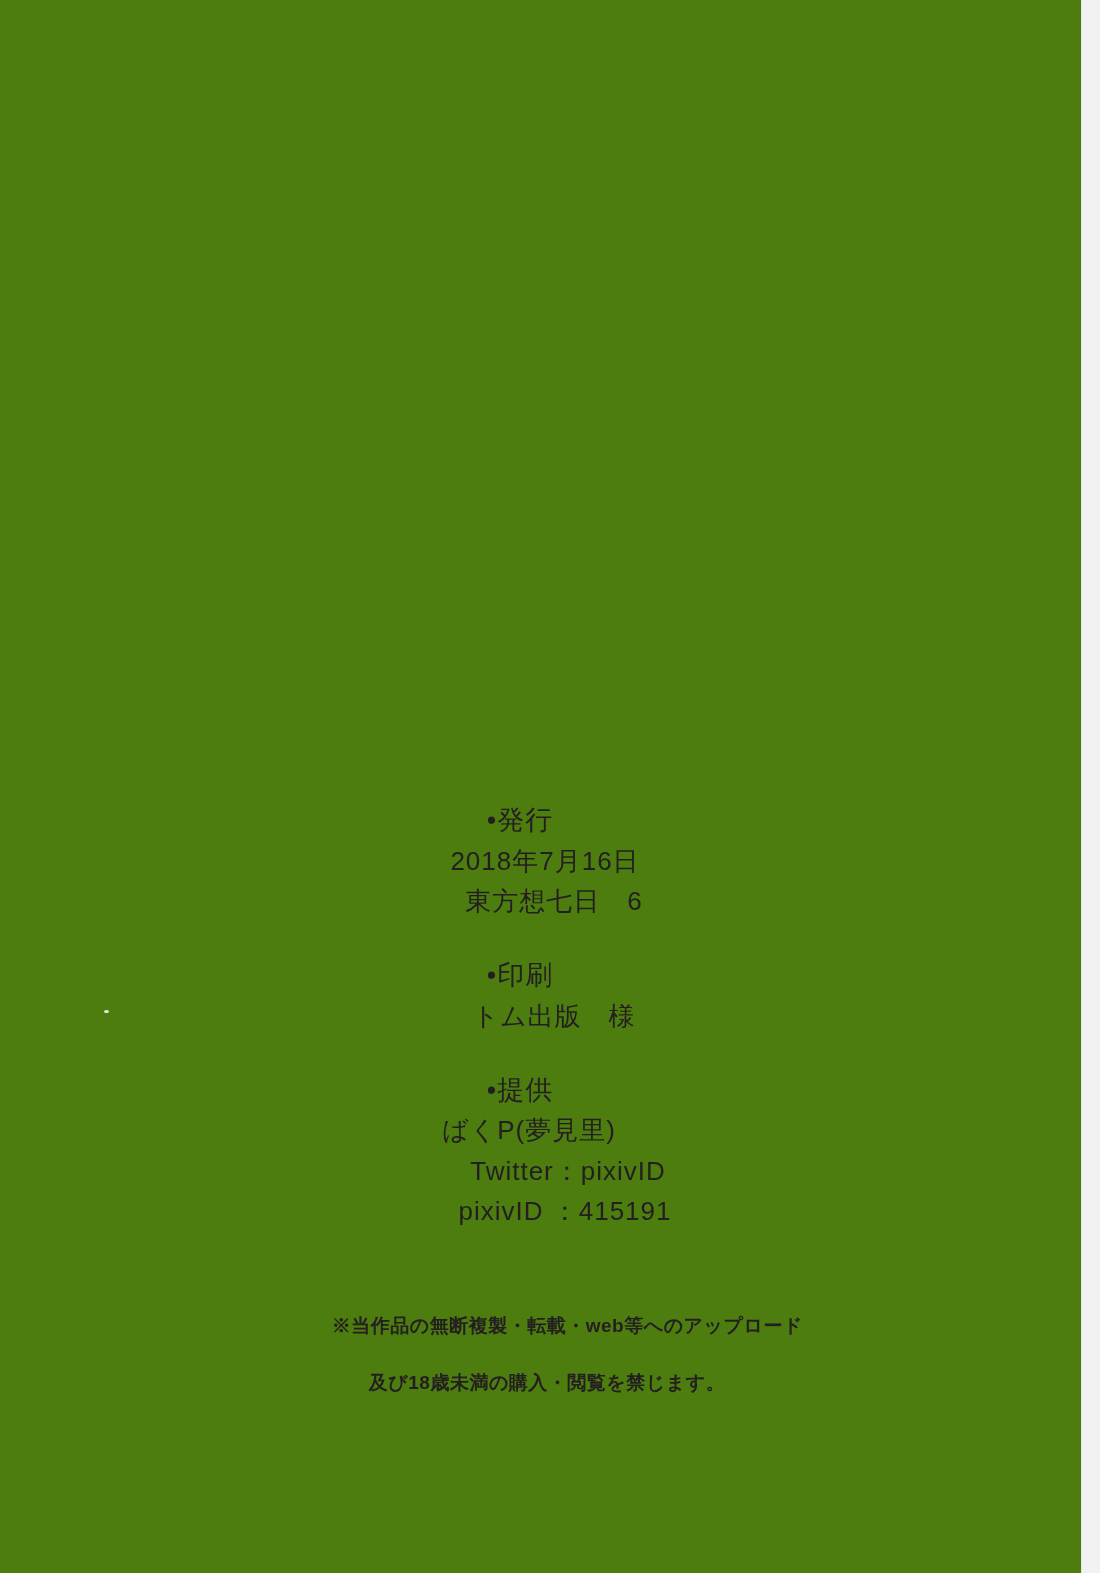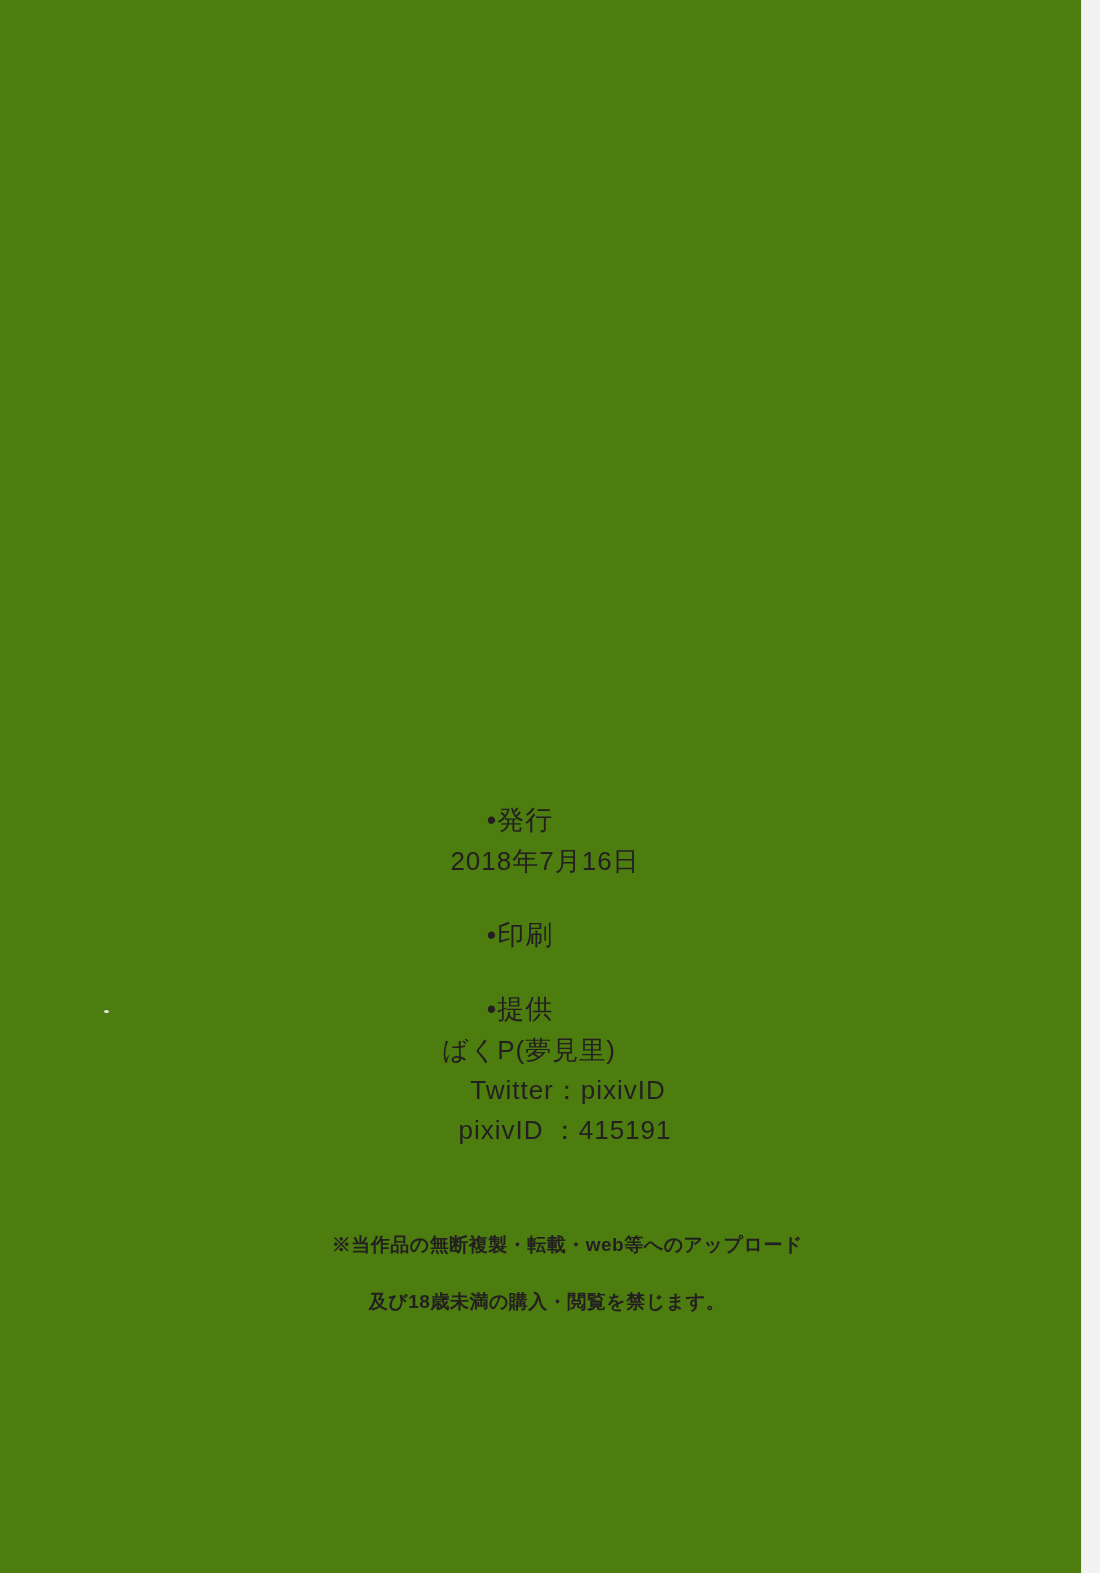--- a/index.html
+++ b/index.html
@@ -91,24 +91,26 @@
 <div class="page">
 
   <div class="edge-strip"></div>
   <div class="scan-speck"></div>
 
   <div class="colophon">
 
     <div class="block">
       <div class="heading">•発行</div>
       <div class="line indent-a">2018年7月16日</div>
+      <div class="line indent-b">東方想七日　6</div>
     </div>
 
     <div class="block">
       <div class="heading">•印刷</div>
+      <div class="line indent-b">トム出版　様</div>
     </div>
 
     <div class="block">
       <div class="heading">•提供</div>
       <div class="line indent-c">ばくP(夢見里)</div>
       <div class="line indent-d">Twitter：pixivID</div>
       <div class="line indent-e">pixivID ：415191</div>
     </div>
 
     <div class="notice">

